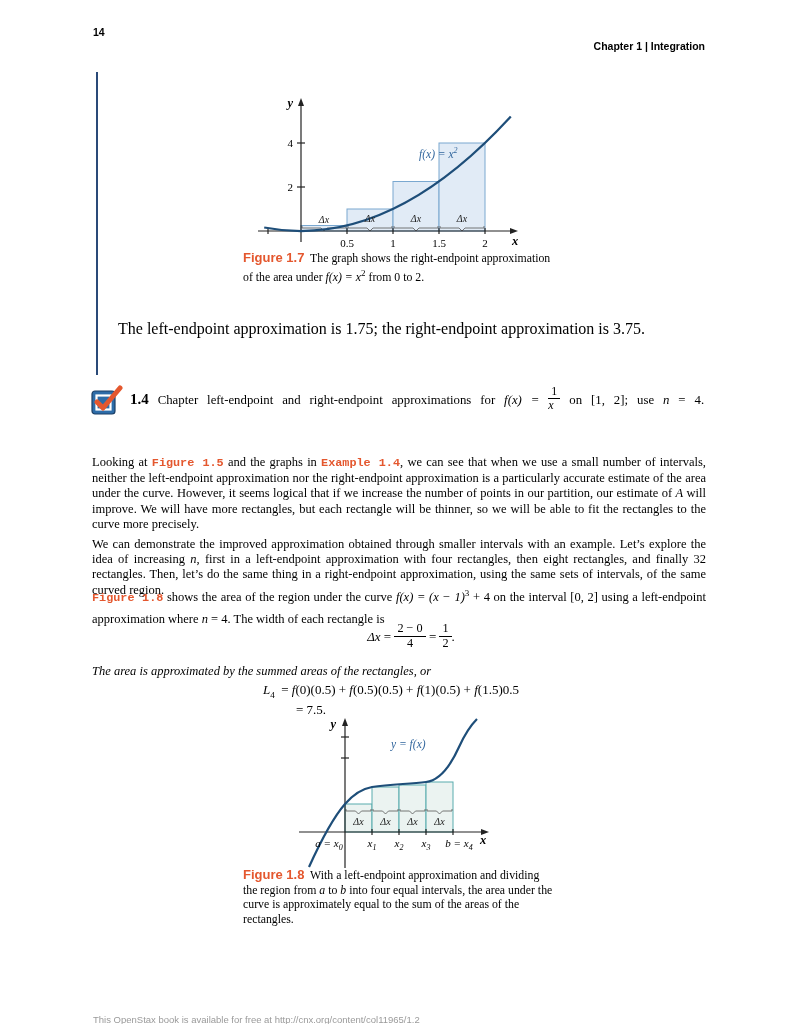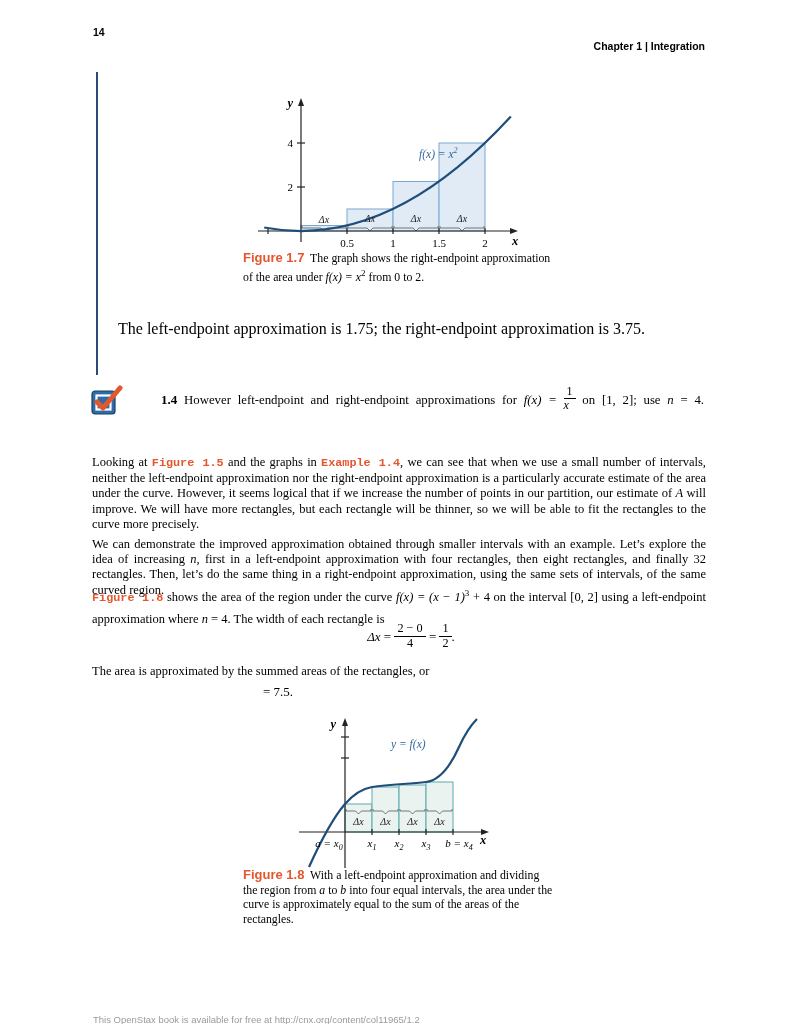--- a/index.html
+++ b/index.html
@@ -13,21 +13,21 @@
   .body-text{font-size:12.5px;line-height:15.2px;text-align:justify;width:614px;}
   .figcap{font-size:11.8px;line-height:14.6px;}
   .figlabel{font-family:"Liberation Sans",sans-serif;font-weight:bold;font-size:13px;color:#E4572E;}
   .reflink{font-family:Liberation Mono, monospace;font-weight:bold;font-size:11.8px;color:#E4572E;text-decoration:none;cursor:pointer;}
   .it{font-style:italic;}
   .frac{display:inline-block;vertical-align:middle;text-align:center;line-height:1.12;font-size:0.94em;position:relative;top:-2px;}
   .frac .num{display:block;border-bottom:1.1px solid #000;padding:0 3px;}
   .frac .den{display:block;}
   .cp-line1{text-align:justify;text-align-last:justify;font-size:12.8px;}
   .cp-line2{font-size:12.8px;margin-top:5px;}
-  .cpnum{font-weight:bold;font-size:13px;margin-left:31px;}
+  .cpnum{font-weight:bold;font-size:15px;}
   .eq{font-size:13px;}
   .eq sub{font-size:9px;}
   sup.m{font-size:9px;}
   svg text{font-family:"Liberation Serif",serif;}
   .footer{font-family:"Liberation Sans",sans-serif;font-size:9.5px;color:#9a9a9a;margin-top:37px;}
 </style>
 </head>
 <body>
 
 <div class="abs hdr" style="left:93px;top:26px;">14</div>
@@ -86,21 +86,21 @@
 <div class="abs" style="left:118px;top:320px;font-size:16px;">The left-endpoint approximation is 1.75; the right-endpoint approximation is 3.75.</div>
 
 <svg class="abs" style="left:90px;top:385px;" width="34" height="31" viewBox="0 0 34 31">
   <rect x="2" y="6" width="23" height="23" rx="3" fill="#2D6CA8" stroke="#1B3F66" stroke-width="1.2"></rect>
   <rect x="6.5" y="10.5" width="14" height="14" fill="none" stroke="#FFFFFF" stroke-width="2.2"></rect>
   <path d="M7,17 L13,23 L30,3" fill="none" stroke="#E4572E" stroke-width="5" stroke-linecap="round" stroke-linejoin="round"></path>
 </svg>
 <div class="abs" style="left:130px;top:387px;width:574px;">
   <div class="cp-line1">
     <span class="cpnum">1.4</span>
-    <span>However left-endpoint and right-endpoint approximations for</span>
+    <span>Chapter left-endpoint and right-endpoint approximations for</span>
     <span class="it">f(x) =</span>
     <span class="frac"><span class="num">1</span><span class="den it">x</span></span>
     <span>on</span>
     <span>[1, 2];</span>
     <span>use</span>
     <span><span class="it">n</span> <span>= 4.</span></span>
   </div>
 </div>
 
 <div class="abs body-text" style="left:92px;top:455px;">
@@ -116,24 +116,27 @@
 </div>
 
 <div class="abs eq" style="left:104px;top:624px;width:614px;text-align:center;">
   <span class="it">Δx</span>
   <span>=</span>
   <span class="frac"><span class="num">2 − 0</span><span class="den">4</span></span>
   <span>=</span>
   <span class="frac"><span class="num">1</span><span class="den">2</span></span><span>.</span>
 </div>
 
-<div class="abs" style="left:92px;top:664px;font-size:12.5px;">The area is approximated by the summed areas of the rectangles, or</div>
+<div class="abs" style="left:92px;top:664px;font-size:12.5px;font-style:italic;">The area is approximated by the summed areas of the rectangles, or</div>
 
 <div class="abs eq" style="left:263px;top:682px;">
-  <div style="margin-top:2px;">= 7.5.</div>
+  <div>
+    <span class="it">L</span><sub>4</sub>&nbsp;&nbsp;<span>=</span> <span class="it">f</span><span>(0)(0.5) + </span><span class="it">f</span><span>(0.5)(0.5) + </span><span class="it">f</span><span>(1)(0.5) + </span><span class="it">f</span><span>(1.5)0.5</span>
+  </div>
+  <div style="margin-left:33px;margin-top:2px;">= 7.5.</div>
 </div>
 
 <svg class="abs" style="left:291px;top:714px;" width="204" height="162" viewBox="0 0 204 162">
   <g>
     <rect x="54" y="90" width="27" height="28" fill="#E9F2F0" fill-opacity="0.9" stroke="#58ACAE" stroke-width="1"></rect>
     <rect x="81" y="73" width="27" height="45" fill="#E9F2F0" fill-opacity="0.9" stroke="#58ACAE" stroke-width="1"></rect>
     <rect x="108" y="71" width="27" height="47" fill="#E9F2F0" fill-opacity="0.9" stroke="#58ACAE" stroke-width="1"></rect>
     <rect x="135" y="68" width="27" height="50" fill="#E9F2F0" fill-opacity="0.9" stroke="#58ACAE" stroke-width="1"></rect>
   </g>
   <g stroke="#555" stroke-width="0.8" fill="none">

